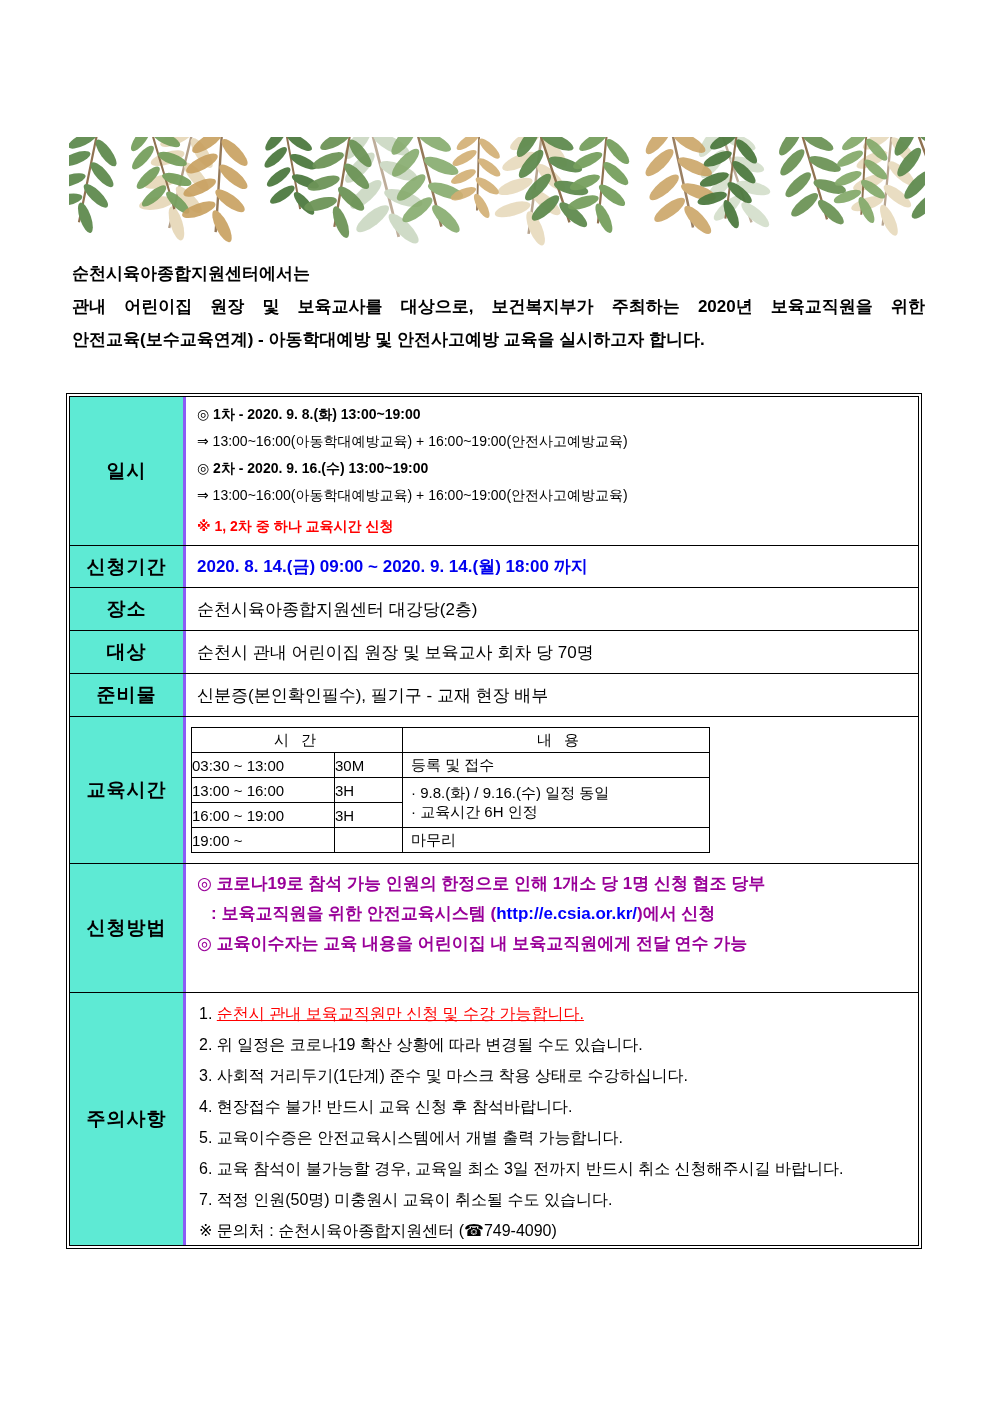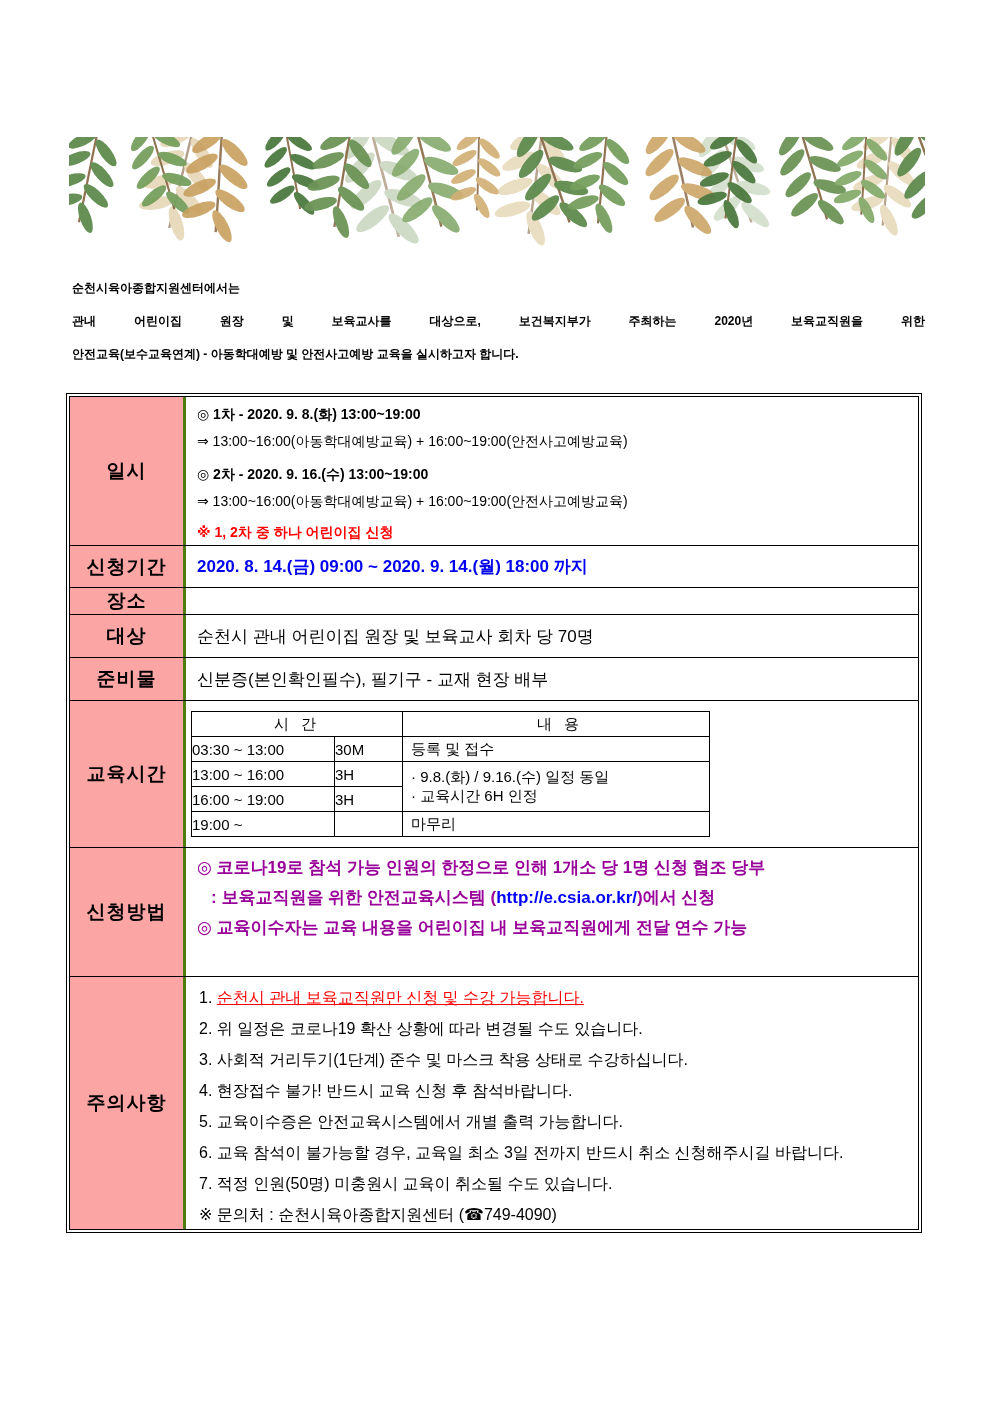--- a/index.html
+++ b/index.html
@@ -5,41 +5,41 @@
   * { margin:0; padding:0; box-sizing:border-box; }
   html,body { background:#ffffff; }
   .page {
     position:relative; width:992px; height:1403px; margin:0 auto;
     background:#ffffff; color:#000;
     font-family:"Liberation Sans","DejaVu Sans",sans-serif;
     overflow:hidden;
   }
   .banner { position:absolute; left:69px; top:137px; }
 
-  .intro { position:absolute; left:72px; top:272px; width:853px;
-           font-size:12px; font-weight:bold; line-height:33px; }
+  .intro { position:absolute; left:72px; top:257px; width:853px;
+           font-size:17px; font-weight:bold; line-height:33px; }
   .intro .justify { text-align:justify; text-align-last:justify; }
 
   .info-table {
     position:absolute; left:66px; top:393px; width:856px;
     border:4px double #000; background:#fff;
   }
   .trow { display:flex; border-top:1px solid #000; }
   .trow:first-child { border-top:none; }
   .tlabel {
-    width:116px; min-width:116px; background:#fca5a5;
-    border-right:3px solid #4d7c0f;
+    width:116px; min-width:116px; background:#5eead4;
+    border-right:3px solid #8b5cf6;
     display:flex; align-items:center; justify-content:center;
     font-weight:bold; font-size:19px; letter-spacing:1px;
   }
   .tcontent { flex:1; overflow:hidden; }
 
   .r-datetime { height:148px; padding:4px 6px 0 11px; font-size:14px; line-height:27px; }
   .r-datetime .round-title { font-weight:bold; }
-  .r-datetime .gap { margin-top:6px; }
+  .r-datetime .gap { }
   .red-note { color:#ff0000; font-weight:bold; margin-top:4px; }
 
   .r-single { height:41px; display:flex; align-items:center; padding-left:11px; font-size:17px; }
   .r-single.h42 { height:42px; }
   .blue-bold { color:#0000ee; font-weight:bold; }
 
   .r-detail { height:146px; padding:10px 0 0 5px; }
   .inner-table { border-collapse:collapse; font-size:15px; }
   .inner-table td, .inner-table th {
     border:1px solid #000; height:25px; padding:0; font-weight:normal;
@@ -112,33 +112,36 @@
 
   <div class="info-table">
 
     <div class="trow">
       <div class="tlabel">일시</div>
       <div class="tcontent r-datetime">
         <div class="round-title">◎ 1차 - 2020. 9. 8.(화) 13:00~19:00</div>
         <div>⇒ 13:00~16:00(아동학대예방교육) + 16:00~19:00(안전사고예방교육)</div>
         <div class="round-title gap">◎ 2차 - 2020. 9. 16.(수) 13:00~19:00</div>
         <div>⇒ 13:00~16:00(아동학대예방교육) + 16:00~19:00(안전사고예방교육)</div>
-        <div class="red-note">※ 1, 2차 중 하나 어린이집 신청</div>
+        <div class="red-note">※ 1, 2차 중 하나 교육시간 신청</div>
       </div>
     </div>
 
     <div class="trow">
       <div class="tlabel">신청기간</div>
       <div class="tcontent r-single">
         <span class="blue-bold">2020. 8. 14.(금) 09:00 ~ 2020. 9. 14.(월) 18:00 까지</span>
       </div>
     </div>
 
     <div class="trow">
       <div class="tlabel">장소</div>
+      <div class="tcontent r-single h42">
+        <span>순천시육아종합지원센터 대강당(2층)</span>
+      </div>
     </div>
 
     <div class="trow">
       <div class="tlabel">대상</div>
       <div class="tcontent r-single h42">
         <span>순천시 관내 어린이집 원장 및 보육교사 회차 당 70명</span>
       </div>
     </div>
 
     <div class="trow">

